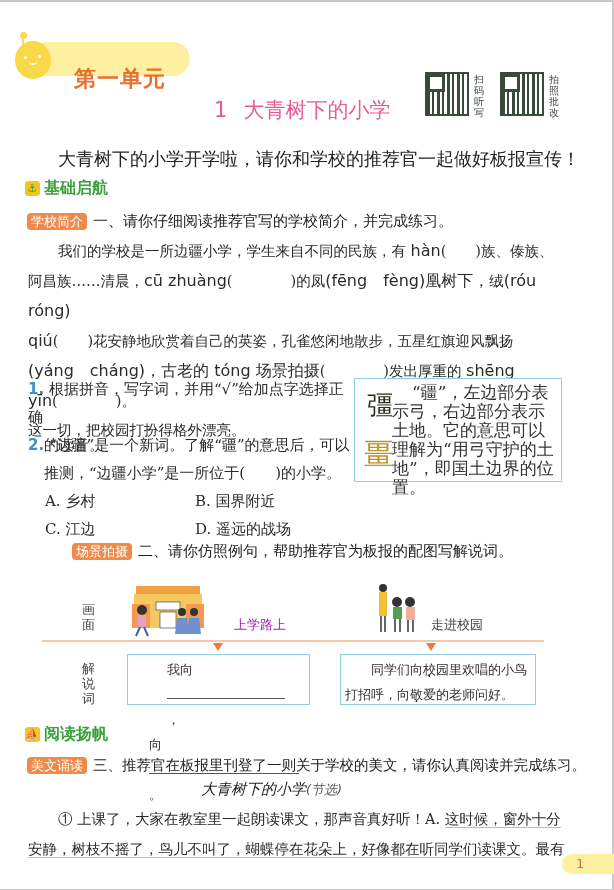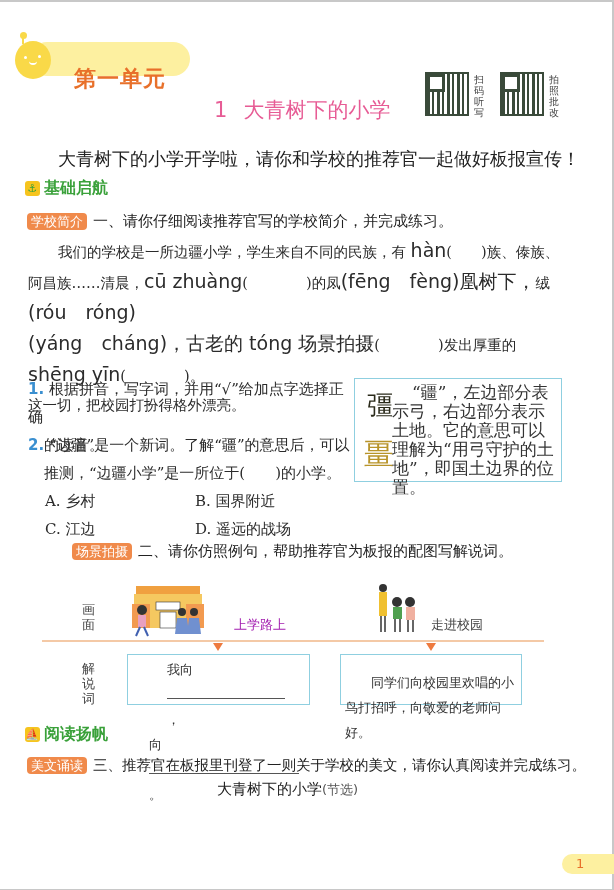--- a/index.html
+++ b/index.html
@@ -42,37 +42,37 @@
     .section-head { font-size: 16px; color: #3aa13a; font-weight: bold; display: flex; align-items: center; gap: 4px; }
     .sec-icon { width: 15px; height: 15px; background: #f6c41e; border-radius: 3px; color: #3aa13a; font-size: 11px; line-height: 15px; text-align: center; }
 
     .tag { display: inline-block; background: #f08a4b; color: #fff; font-size: 13px; padding: 0 4px; border-radius: 4px; line-height: 17px; margin-right: 6px; }
     .q-line { font-size: 15px; color: #222; white-space: nowrap; }
 
     .body-text { left: 28px; width: 540px; font-size: 14.5px; line-height: 29px; color: #2b2b2b; }
     .body-text .indent { padding-left: 30px; }
     .dot { position: relative; }
     .dot::after { content: "·"; position: absolute; left: 50%; bottom: -12px; transform: translateX(-50%); font-size: 14px; }
-    .py { font-family: "DejaVu Sans", "Liberation Sans", sans-serif; font-size: 19px; }
+    .py { font-family: "DejaVu Sans", "Liberation Sans", sans-serif; font-size: 16px; }
 
     .num { color: #3a8fd0; font-weight: bold; font-family: "DejaVu Sans", "Liberation Sans", sans-serif; }
     .qtext { font-size: 15px; line-height: 28px; color: #2b2b2b; }
 
     .tip-box { left: 354px; top: 376px; width: 208px; height: 104px; border: 1.5px solid #8fcfe0; background: #fff; }
     .tip-text { left: 392px; top: 381px; width: 166px; font-size: 17px; line-height: 19px; color: #333; text-indent: 20px; }
     .glyph-a { left: 367px; top: 386px; font-size: 26px; color: #2a2a1a; }
     .glyph-b { left: 364px; top: 432px; font-size: 30px; color: #b8942a; }
 
     .scene-label { font-size: 13px; color: #444; line-height: 15px; width: 14px; }
     .divider { left: 42px; top: 638px; width: 502px; height: 2px; background: #f4c9a6; }
     .tri { width: 0; height: 0; border-left: 5px solid transparent; border-right: 5px solid transparent; border-top: 8px solid #ee7a3e; }
     .cap-box { border: 1.5px solid #8fcfe0; background: #fff; font-size: 13px; color: #333; line-height: 25px; }
     .blank { display: inline-block; border-bottom: 1px solid #555; }
 
-    .essay-title { left: 217px; top: 778px; font-size: 15px; color: #222; }
+    .essay-title { left: 201px; top: 778px; font-size: 15px; color: #222; font-style: italic; }
     .essay-title .sub { font-size: 13px; color: #555; }
     .essay { left: 28px; width: 540px; font-size: 14.5px; line-height: 30px; color: #2b2b2b; }
     .ul { border-bottom: 1.5px solid #e0a8c0; }
 
     .page-num { left: 562px; top: 852px; width: 52px; height: 20px; background: #fdf0a0; border-radius: 10px 0 0 10px; color: #e8702a; font-size: 13px; line-height: 20px; padding-left: 14px; }
 
     
     .school { left: 130px; top: 578px; width: 76px; height: 58px; }
     .kids { left: 375px; top: 580px; width: 46px; height: 52px; }
   </style>
@@ -121,20 +121,21 @@
     <span>基础启航</span>
   </div>
 
   <div class="abs q-line sans" style="left:27px;top:210px;">
     <span class="tag">学校简介</span><span>一、请你仔细阅读推荐官写的学校简介，并完成练习。</span>
   </div>
 
   <div class="abs body-text" style="top:234px;">
     <div class="indent"><span>我们的学校是一所边疆小学，学生来自不同的民族，有 </span><span class="py">hàn</span><span>(　　)族、傣族、</span></div>
     <div><span>阿昌族……清晨，</span><span class="py">cū zhuàng</span><span>(　　　　)的</span><span class="dot">凤</span><span class="py">(fēng　fèng)凰树下，</span><span class="dot">绒</span><span class="py">(róu　róng)</span></div>
+    <div><span class="py">qiú</span><span>(　　)花安静地欣赏着自己的英姿，孔雀悠闲地散步，五星红旗迎风飘</span><span class="dot">扬</span></div>
     <div><span class="py">(yáng　cháng)，古老的 </span><span class="py">tóng 场景拍摄</span><span>(　　　　)发出厚重的 </span><span class="py">shēng yīn</span><span>(　　　　)。</span></div>
     <div><span>这一切，把校园打扮得格外漂亮。</span></div>
   </div>
 
   <div class="abs qtext" style="left:28px;top:373px;width:330px;">
     <div><span class="num">1.</span> <span>根据拼音，写字词，并用“√”给加点字选择正确</span></div>
     <div style="padding-left:16px;">的读音。</div>
   </div>
   <div class="abs qtext" style="left:28px;top:429px;width:330px;">
     <div><span class="num">2.</span> <span>“边疆”是一个新词。了解“疆”的意思后，可以</span></div>
@@ -194,32 +195,36 @@
   <div class="abs tri" style="left:213px;top:641px;"></div>
   <div class="abs tri" style="left:426px;top:641px;"></div>
 
   <div class="abs scene-label" style="left:82px;top:659px;">解说词</div>
 
   <div class="abs cap-box" style="left:127px;top:652px;width:183px;height:51px;padding:2px 21px;">
     <div style="padding-left:18px;"><span>我向</span><span class="blank" style="width:118px;"></span><span>，</span></div>
     <div><span>向</span><span class="blank" style="width:150px;"></span><span>。</span></div>
   </div>
 
-  <div class="abs cap-box" style="left:340px;top:652px;width:182px;height:51px;padding:15px 4px;">
+  <div class="abs cap-box" style="left:340px;top:652px;width:196px;height:51px;padding:2px 4px;">
     <div style="text-indent:26px;"><span>同学们</span><span class="dot">向</span><span>校园里欢唱的小鸟打招呼，</span><span class="dot">向</span><span>敬爱的老师问好。</span></div>
   </div>
 
   <div class="abs section-head sans" style="left:25px;top:722px;">
     <span class="sec-icon">⛵</span>
     <span>阅读扬帆</span>
   </div>
 
   <div class="abs q-line sans" style="left:27px;top:754px;font-size:14.5px;">
     <span class="tag">美文诵读</span><span>三、推荐官在板报里刊登了一则关于学校的美文，请你认真阅读并完成练习。</span>
   </div>
 
   <div class="abs essay-title sans">
     <span>大青树下的小学</span><span class="sub">(节选)</span>
   </div>
 
+  <div class="abs essay" style="top:802px;">
+    <div style="padding-left:30px;"><span>①</span> <span>上课了，大家在教室里一起朗读课文，那声音真好听！A. </span><span class="ul">这时候，窗外十分</span></div>
+    <div><span class="ul">安静，树枝不摇了，鸟儿不叫了，蝴蝶停在花朵上，好像都在听同学们读课文</span><span>。最有</span></div>
+  </div>
 
   <div class="abs page-num sans">1</div>
 </div>
 
 </body></html>

